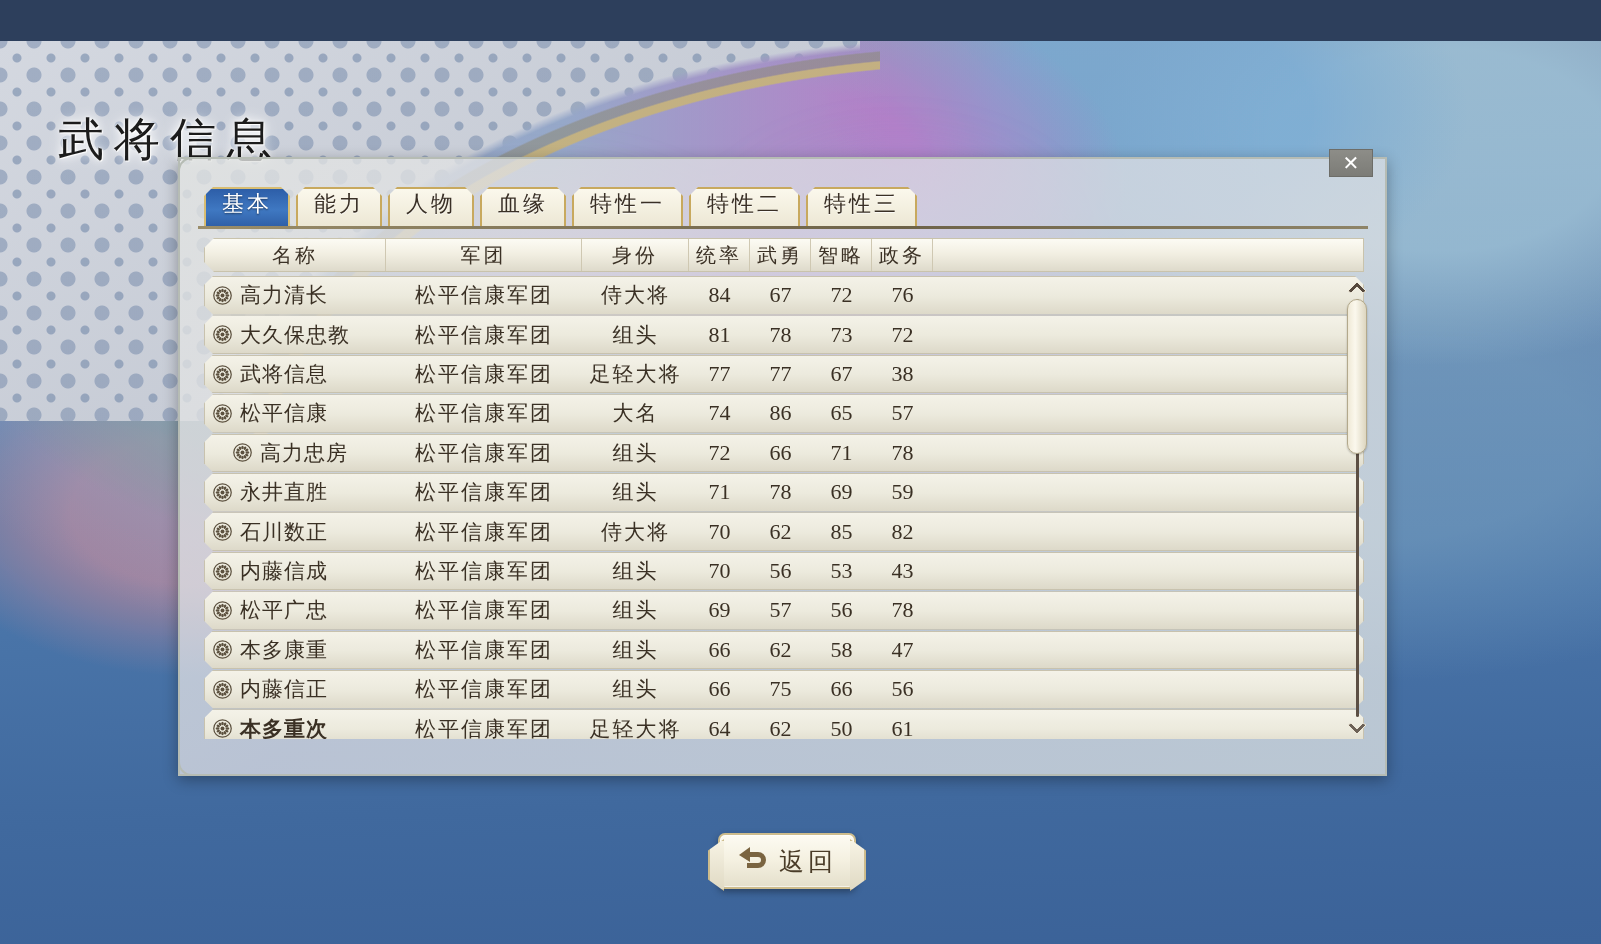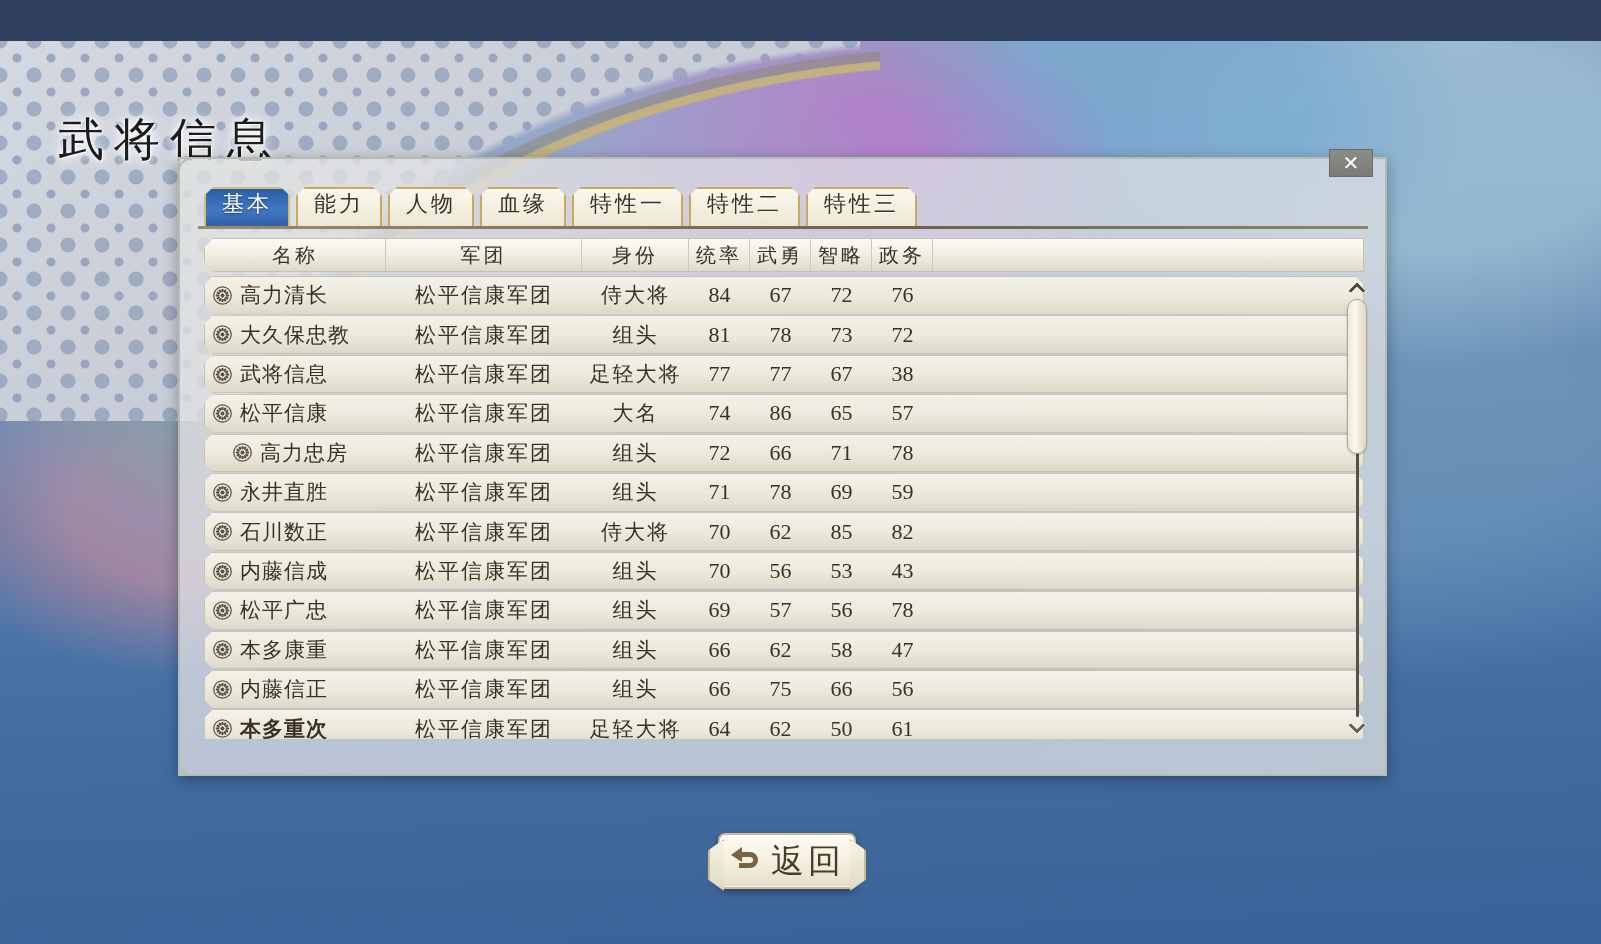--- a/index.html
+++ b/index.html
@@ -213,21 +213,21 @@
   }
   .backbtn::before, .backbtn::after{
     content:""; position:absolute; top:4px; width:14px; height:48px;
     background:linear-gradient(#f7f3e4,#e0dac4);
     border:2px solid #cdbc8c;
   }
   .backbtn::before{ left:-12px; border-right:none; border-radius:9px 0 0 9px;
       clip-path: polygon(0 22%, 100% 0, 100% 100%, 0 78%); }
   .backbtn::after{ right:-12px; border-left:none; border-radius:0 9px 9px 0;
       clip-path: polygon(0 0, 100% 22%, 100% 78%, 0 100%); }
-  .back-label{ font-size:33px; color:#4a3c28; letter-spacing:4px; z-index:2; }
+  .back-label{ font-size:25px; color:#4a3c28; letter-spacing:4px; z-index:2; }
   .back-icon{ z-index:2; display:block; }
 </style>
 </head>
 <body>
 
 <div id="app">
 
 
   <div class="bg">
     <div class="bg-blurlayer"></div>

